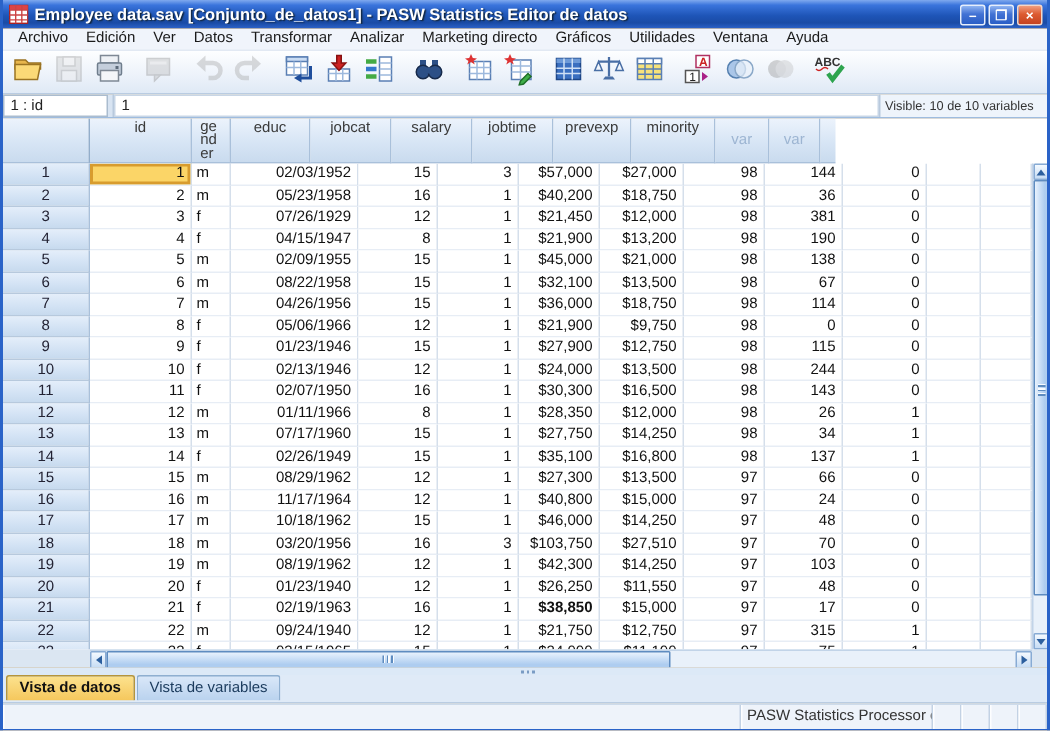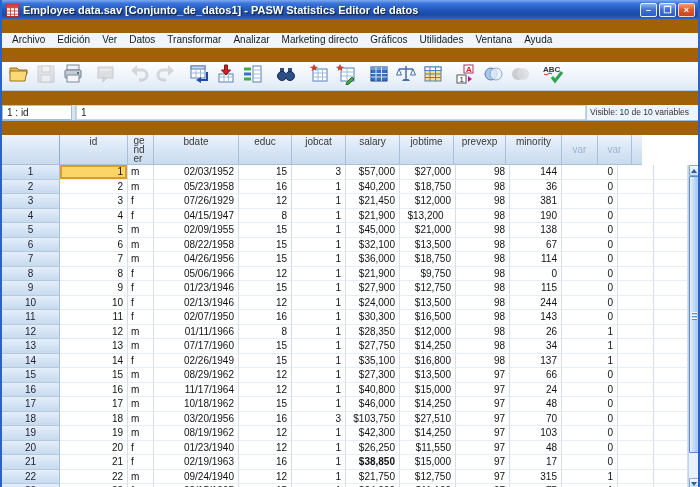--- a/index.html
+++ b/index.html
@@ -1,17 +1,17 @@
 <!DOCTYPE html>
 <html><head>
 <meta charset="utf-8">
 <style>
   * { box-sizing: border-box; margin: 0; padding: 0; }
   html,body { width:700px; height:487px; overflow:hidden; font-family:"Liberation Sans", sans-serif; background:#fff; }
-  .window { width:700px; height:487px; border-left:2px solid #2a63c8; border-right:2px solid #2a63c8; border-bottom:2px solid #2a63c8; display:flex; flex-direction:column; background:#a16207;gap:14px; }
+  .window { width:700px; height:487px; border-left:2px solid #2a63c8; border-right:2px solid #2a63c8; border-bottom:2px solid #2a63c8; display:flex; flex-direction:column; background:#a16207; }
 
   
   .titlebar { height:19px; flex:0 0 19px; display:flex; align-items:center; padding:0 3px 0 4px;
     background:linear-gradient(180deg,#7fa9ee 0%,#3a74dc 18%,#1e55b7 55%,#1a4ba6 80%,#2d63c9 100%); }
   .title-icon { width:13px; height:13px; margin-right:4px; flex:0 0 13px; }
   .title-text { color:#fff; font-size:11px; font-weight:bold; text-shadow:1px 1px 1px #123; white-space:nowrap; overflow:hidden; flex:1; }
   .win-btns { display:flex; gap:2px; }
   .wbtn { width:17px; height:14px; border-radius:2px; border:1px solid #e6eefc; color:#fff; font-size:9px; line-height:12px; text-align:center; font-weight:bold;
     background:linear-gradient(180deg,#8fb4f2 0%,#4272d4 45%,#2a5ec6 100%); }
   .wbtn.close { background:linear-gradient(180deg,#f09d7e 0%,#dd5b31 45%,#c6431f 100%); border-color:#f4d7c8; }
@@ -267,23 +267,20 @@
 
   <div class="gridarea">
     <div class="ghead">
         <div class="hcell corner" style="width: 58px; flex: 0 0 58px;"></div>
         <div class="hcell" style="width: 68px; flex: 0 0 68px;">
           <span>id</span>
         </div>
         <div class="hcell gender" style="width: 26px; flex: 0 0 26px;">
           <span>gender</span>
         </div>
-        <div class="hcell" style="width: 85px; flex: 0 0 85px;">
-          <span>bdate</span>
-        </div>
         <div class="hcell" style="width: 53px; flex: 0 0 53px;">
           <span>educ</span>
         </div>
         <div class="hcell" style="width: 54px; flex: 0 0 54px;">
           <span>jobcat</span>
         </div>
         <div class="hcell" style="width: 54px; flex: 0 0 54px;">
           <span>salary</span>
         </div>
         <div class="hcell" style="width: 54px; flex: 0 0 54px;">
@@ -350,21 +347,21 @@
           <div class="cell rt" style="width: 34px; flex: 0 0 34px;"></div>
         </div>
         <div class="grow">
           <div class="rhead">4</div>
           <div class="cell rt" style="width: 68px; flex: 0 0 68px;">4</div>
           <div class="cell lf" style="width: 26px; flex: 0 0 26px;">f</div>
           <div class="cell rt" style="width: 85px; flex: 0 0 85px;">04/15/1947</div>
           <div class="cell rt" style="width: 53px; flex: 0 0 53px;">8</div>
           <div class="cell rt" style="width: 54px; flex: 0 0 54px;">1</div>
           <div class="cell rt" style="width: 54px; flex: 0 0 54px;">$21,900</div>
-          <div class="cell rt" style="width: 56px; flex: 0 0 56px; text-align: center;">$13,200</div>
+          <div class="cell rt" style="width: 56px; flex: 0 0 56px;">$13,200</div>
           <div class="cell rt" style="width: 54px; flex: 0 0 54px;">98</div>
           <div class="cell rt" style="width: 52px; flex: 0 0 52px;">190</div>
           <div class="cell rt" style="width: 56px; flex: 0 0 56px;">0</div>
           <div class="cell rt" style="width: 36px; flex: 0 0 36px;"></div>
           <div class="cell rt" style="width: 34px; flex: 0 0 34px;"></div>
         </div>
         <div class="grow">
           <div class="rhead">5</div>
           <div class="cell rt" style="width: 68px; flex: 0 0 68px;">5</div>
           <div class="cell lf" style="width: 26px; flex: 0 0 26px;">m</div>

